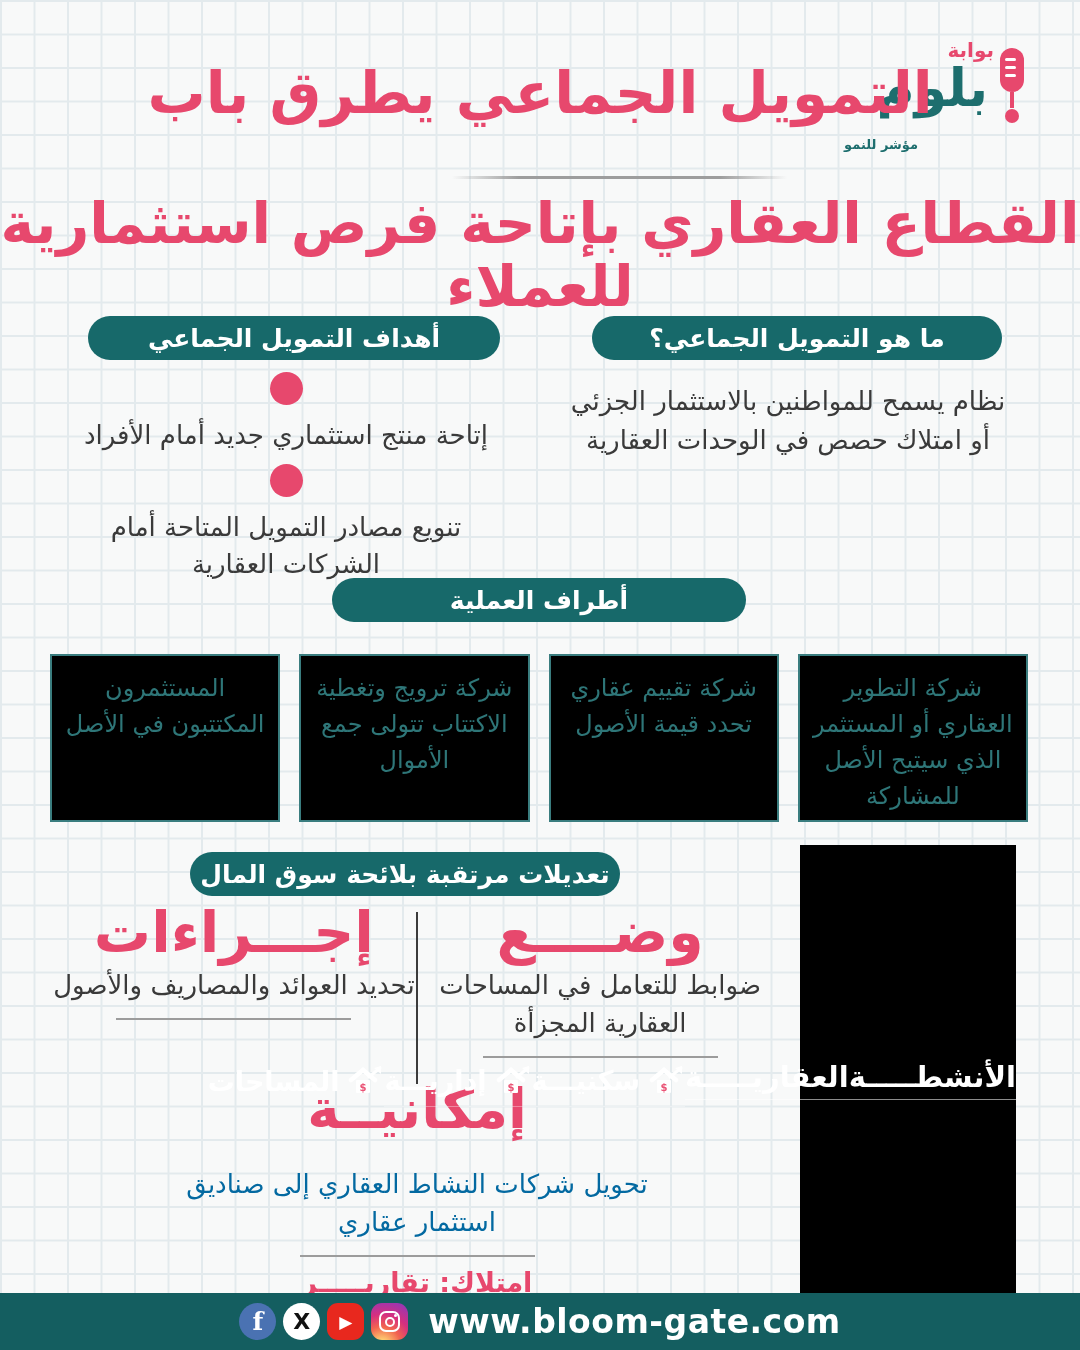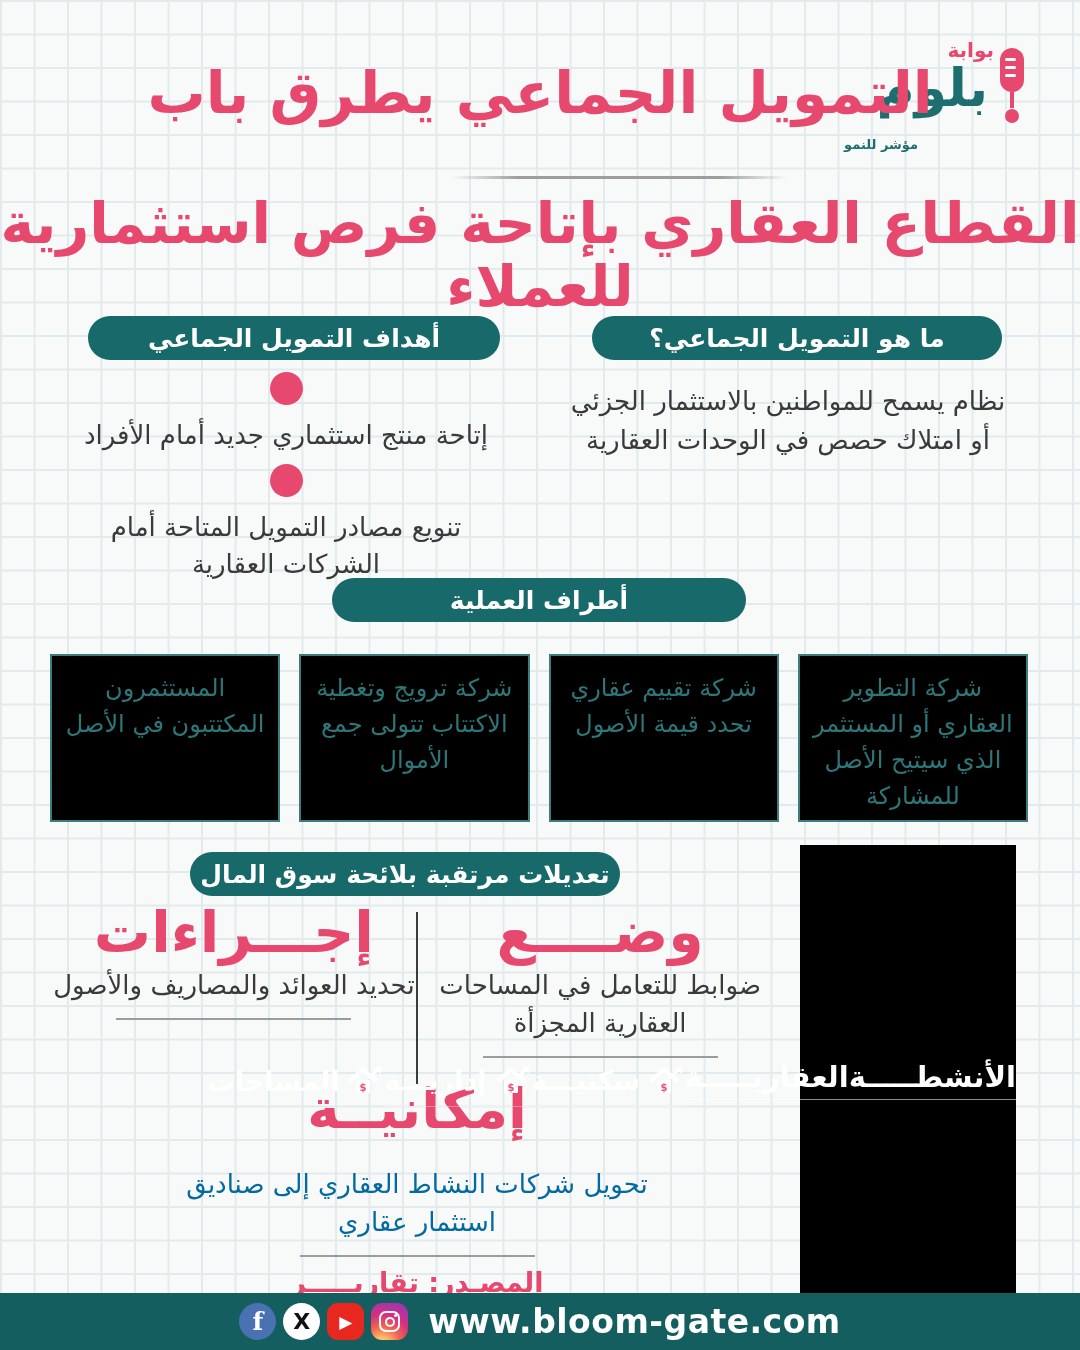--- a/index.html
+++ b/index.html
@@ -177,21 +177,21 @@
     <div class="col-title">إجـــراءات</div>
     <p class="col-text">تحديد العوائد والمصاريف والأصول</p>
     <div class="col-underline"></div>
   </div>
 </div>
 
 <div class="abs possibility">
   <div class="poss-title">إمكانيــة</div>
   <p class="poss-text">تحويل شركات النشاط العقاري إلى صناديق استثمار عقاري</p>
   <div class="poss-underline"></div>
-  <div class="source">المصـدر: تقاريـــــر</div>
+  <div class="source">امتلاك: تقاريـــــر</div>
 </div>
 
 <aside class="abs sidebar">
   <svg width="112" height="104" viewBox="0 0 100 93">
     <polygon points="50,2 2,40 12,40 50,10 88,40 98,40" fill="#fff"></polygon>
     <path d="M17 38 h66 v46 a6 6 0 0 1 -6 6 h-54 a6 6 0 0 1 -6 -6 Z" fill="#fff"></path>
     <circle cx="46" cy="60" r="17" fill="#ea5476" stroke="#fff" stroke-width="0"></circle>
     <circle cx="46" cy="60" r="12" fill="#ea5476" stroke="#fff" stroke-width="6"></circle>
     <path d="M36 70 L20 84" stroke="#fff" stroke-width="10" stroke-linecap="round"></path>
     <path d="M40 55 a7 7 0 0 1 7 -4" stroke="#fff" stroke-width="3" fill="none" stroke-linecap="round"></path>

